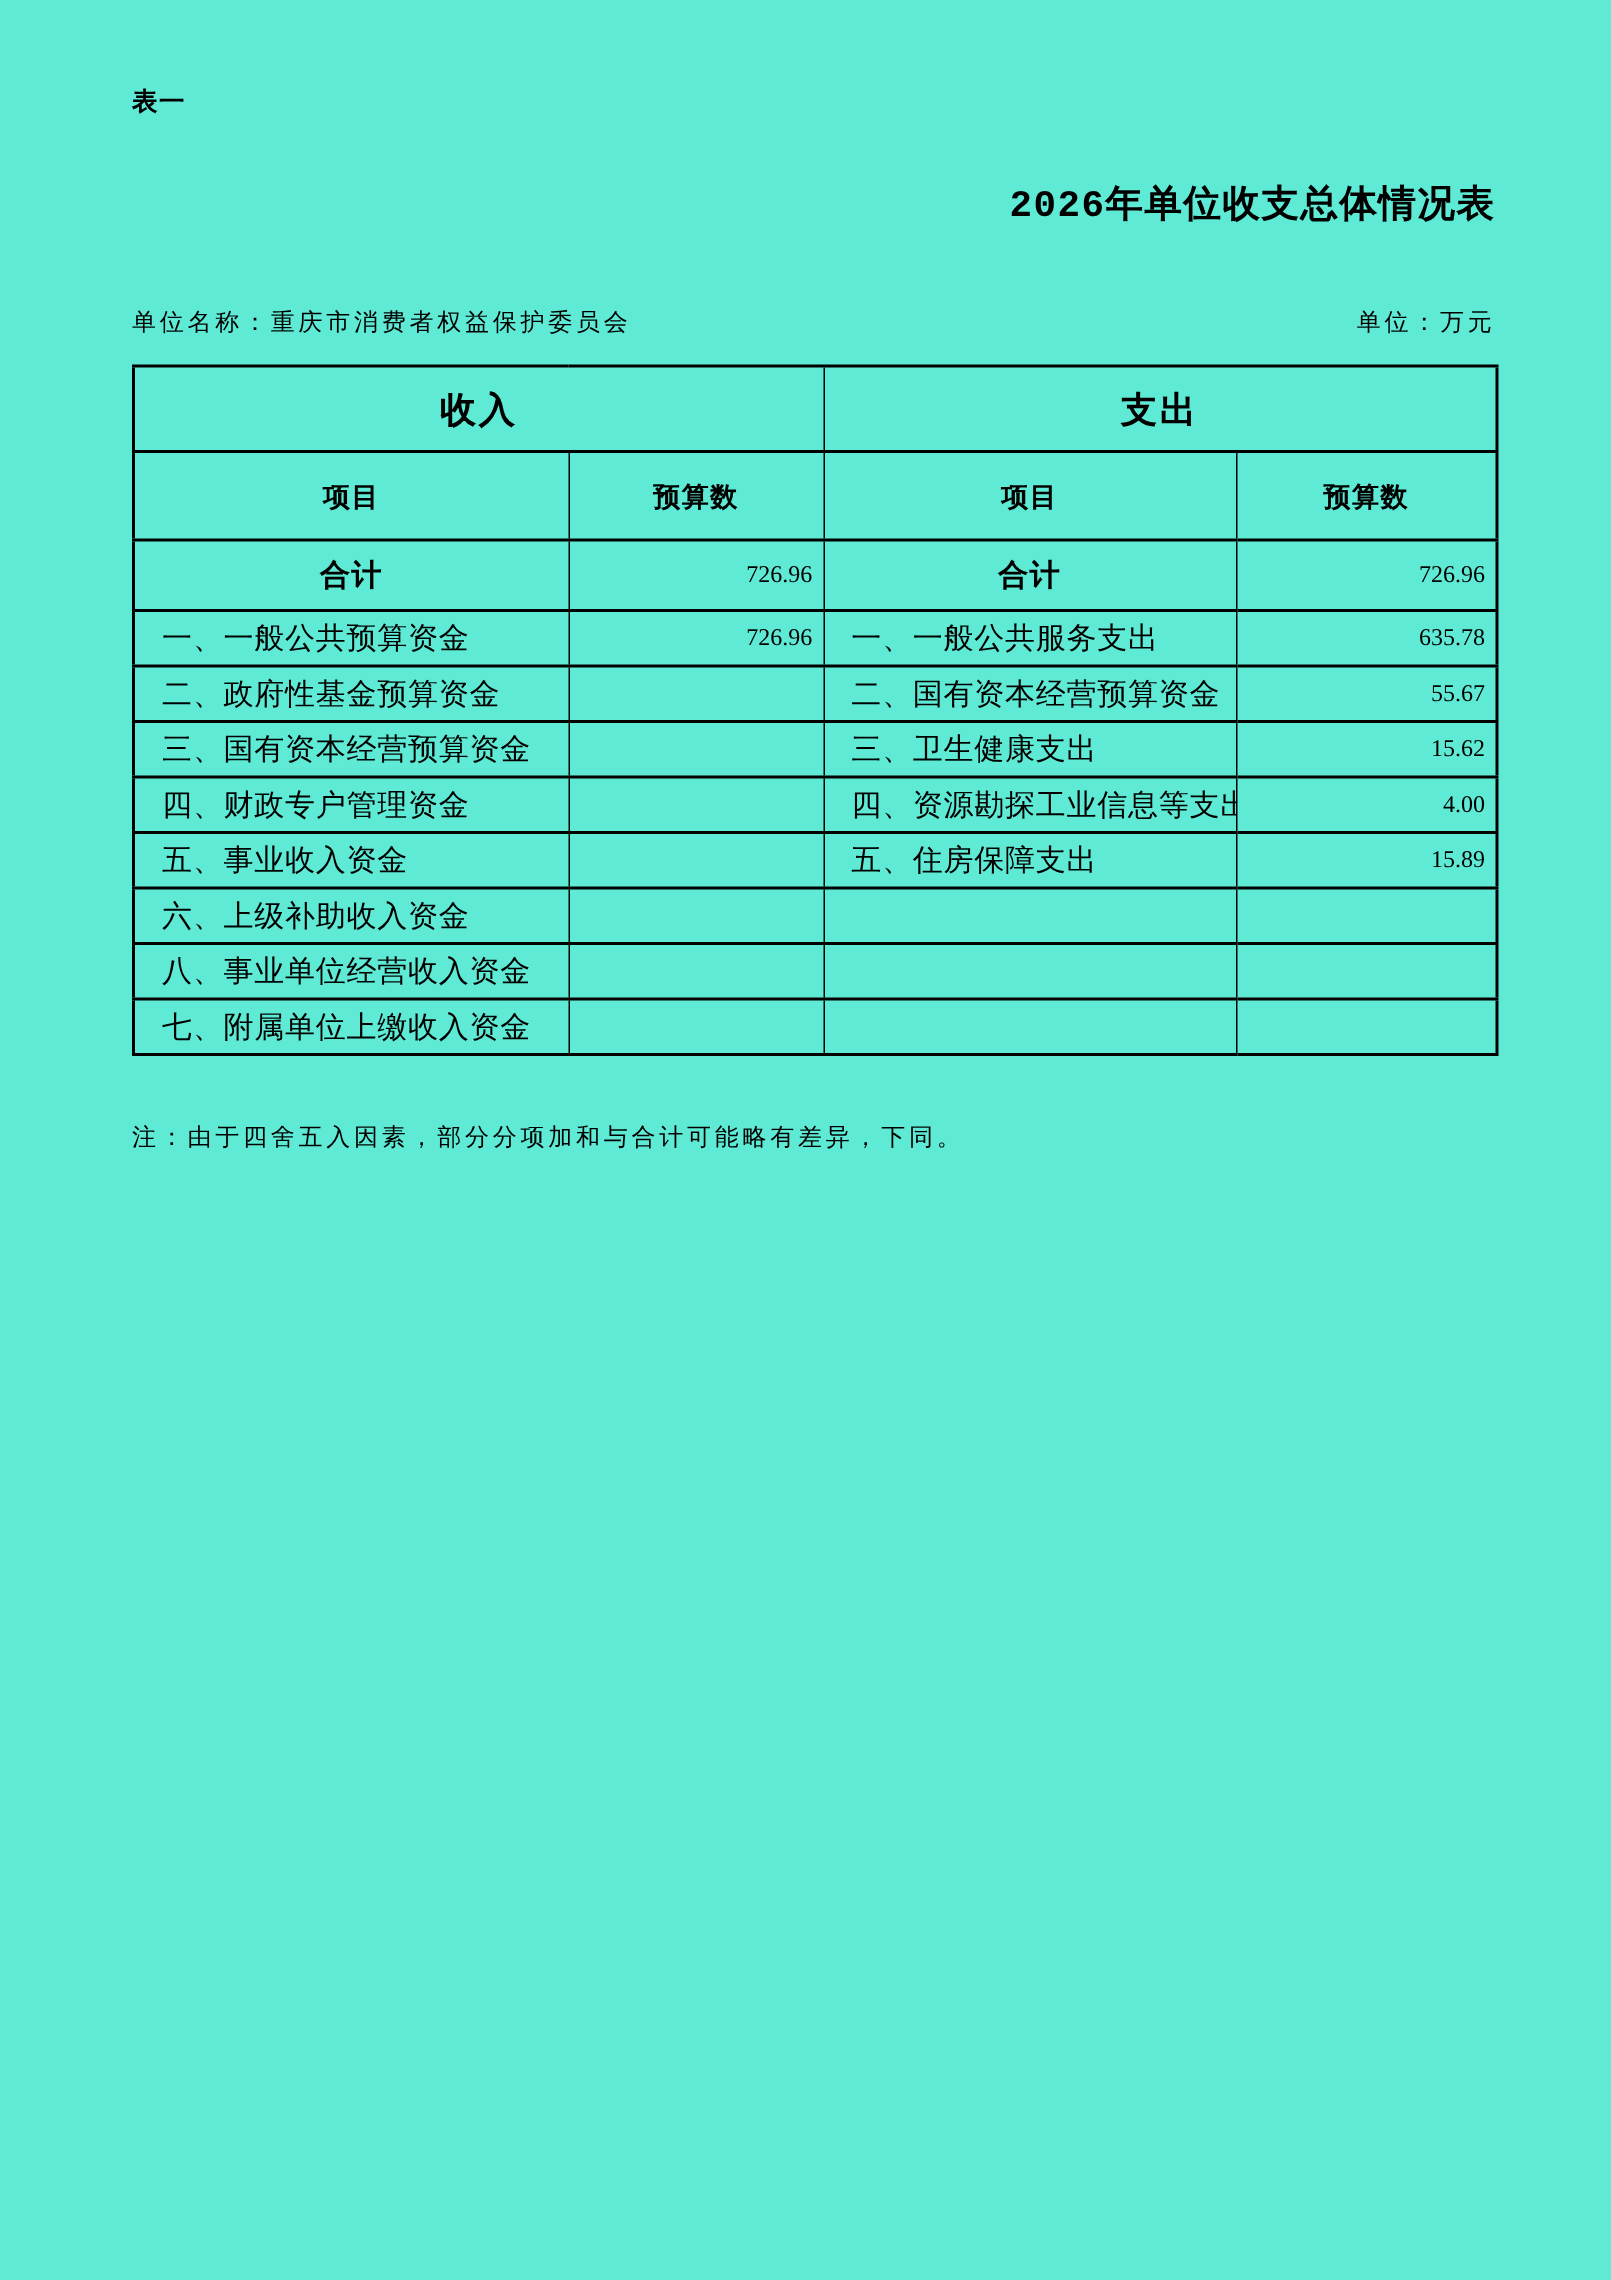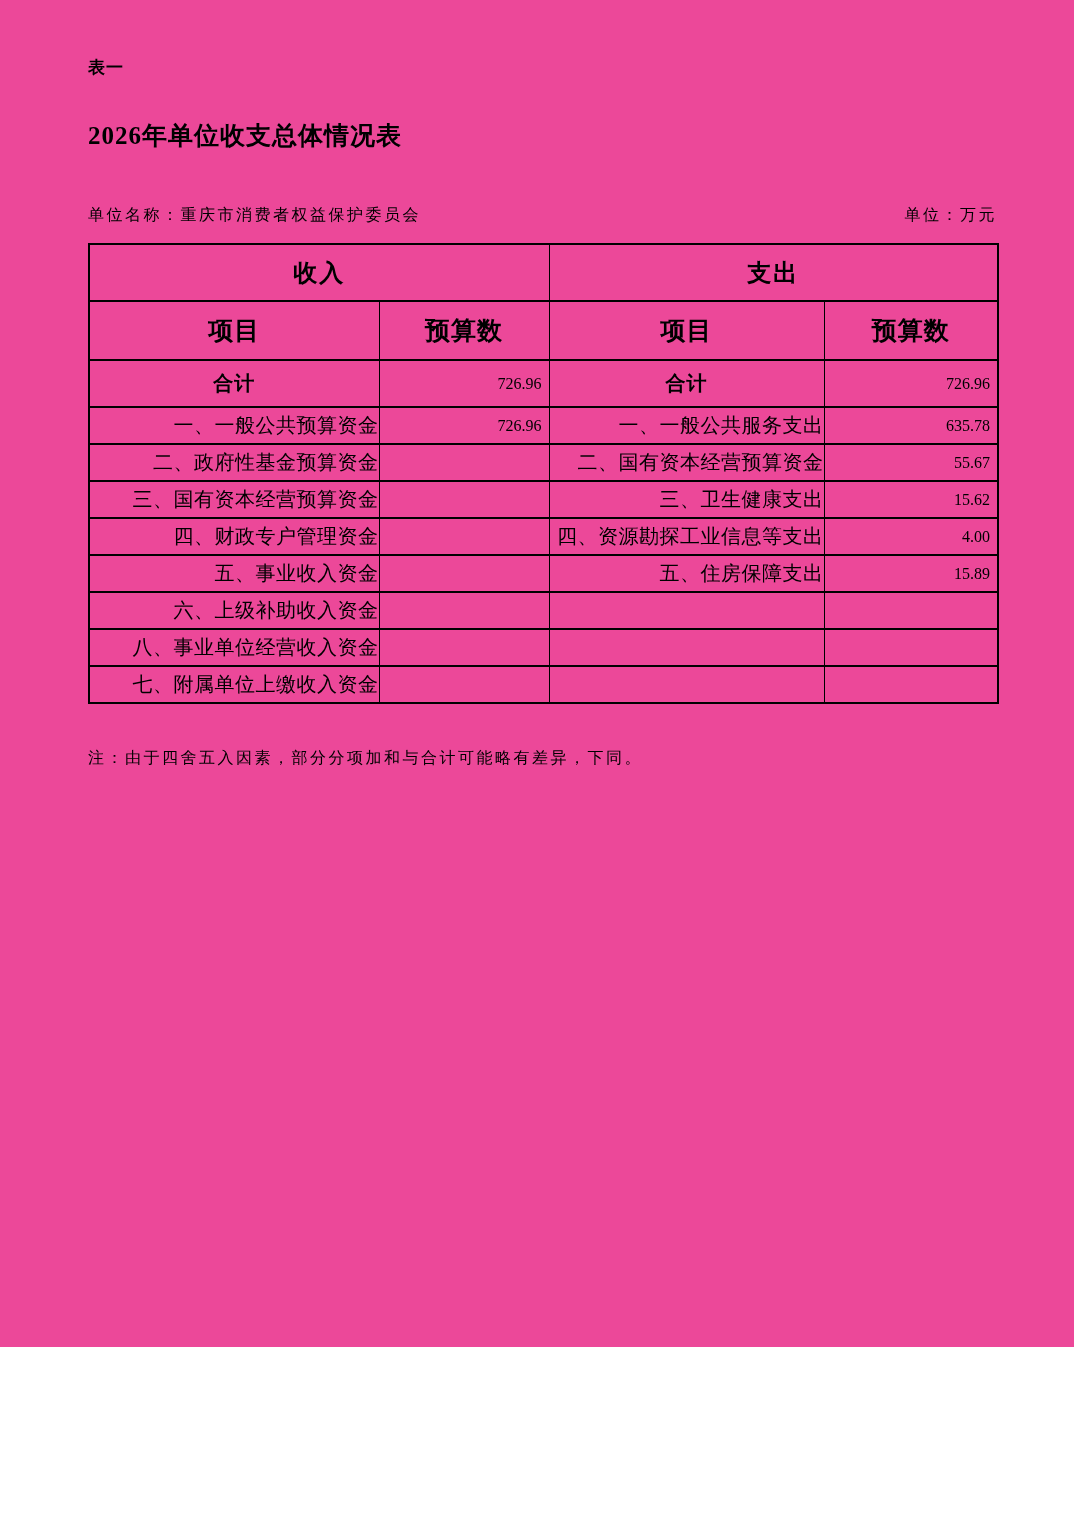--- a/index.html
+++ b/index.html
@@ -4,40 +4,40 @@
 <style>
   * { margin: 0; padding: 0; box-sizing: border-box; }
   html, body { background: #ffffff; }
   body {
     font-family: "Liberation Serif", "DejaVu Serif", serif;
     color: #000;
   }
   .page {
     position: relative;
     width: 1074px;
-    height: 1347px;
-    background: #ec4899;
+    height: 1520px;
+    background: #5eead4;
     overflow: hidden;
   }
   .table-label {
     position: absolute;
     left: 88px;
     top: 56px;
     font-family: "Liberation Sans", "DejaVu Sans", sans-serif;
     font-weight: bold;
     font-size: 17px;
     letter-spacing: 1px;
   }
   .title {
     position: absolute;
     left: 88px;
     top: 119px;
     width: 909px;
-    text-align: left;
-    font-family: Liberation Serif, serif;
+    text-align: right;
+    font-family: Liberation Mono, monospace;
     font-weight: bold;
     font-size: 25px;
     letter-spacing: 1px;
   }
   .meta-row {
     position: absolute;
     left: 88px;
     top: 205px;
     width: 909px;
     display: flex;
@@ -71,35 +71,35 @@
   .sec-h {
     font-family: "Liberation Sans", "DejaVu Sans", sans-serif;
     font-weight: bold;
     font-size: 24px;
     text-align: center;
     letter-spacing: 2px;
   }
   .col-h {
     font-family: Liberation Sans, sans-serif;
     font-weight: bold;
-    font-size: 25px;
+    font-size: 18px;
     letter-spacing: 1px;
   }
   .total-l {
     font-family: "Liberation Sans", "DejaVu Sans", sans-serif;
     font-weight: bold;
     font-size: 20px;
     text-align: center;
     letter-spacing: 1px;
   }
   .item {
     font-family: "Liberation Serif", "DejaVu Serif", serif;
     font-size: 20px;
-    text-align: right;
-    padding-left: 2px;
+    text-align: left;
+    padding-left: 18px;
     white-space: nowrap;
     letter-spacing: 0.5px;
   }
   .val {
     font-family: "Liberation Serif", "DejaVu Serif", serif;
     font-size: 16px;
     text-align: right;
     padding-right: 7px;
     white-space: nowrap;
   }

